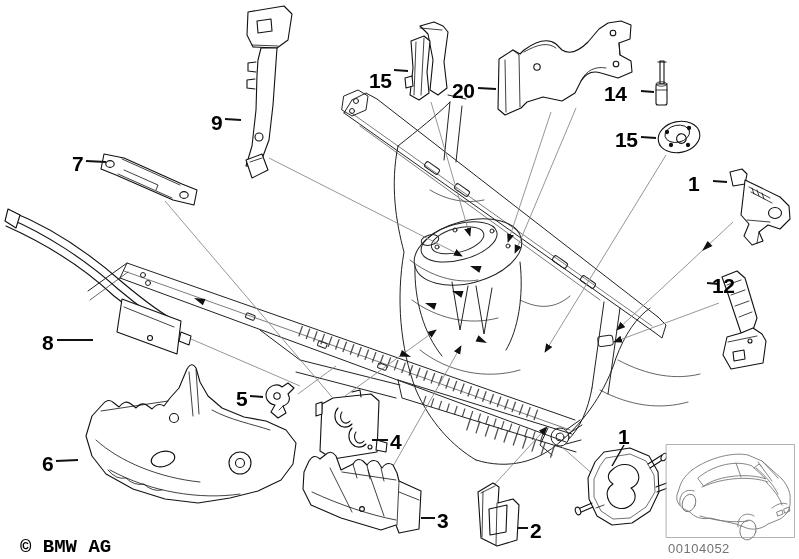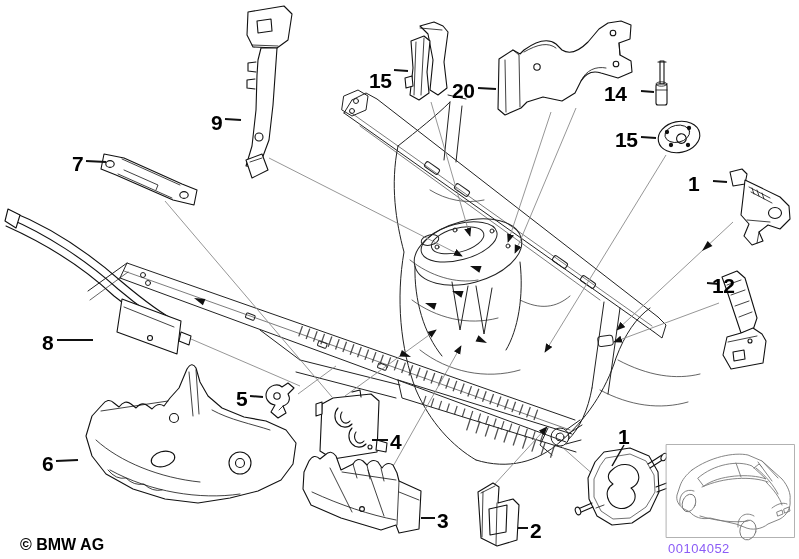--- a/index.html
+++ b/index.html
@@ -1,22 +1,22 @@
 <!DOCTYPE html>
 <html><head>
 <meta charset="utf-8">
 <style>
   html,body{margin:0;padding:0;background:#fff;}
   .stage{position:relative;width:799px;height:559px;background:#fff;overflow:hidden;
          font-family:"Liberation Sans", sans-serif;}
   .stage svg{position:absolute;left:0;top:0;}
   .callout{position:absolute;font-weight:bold;font-size:21px;line-height:1;color:#000;
            letter-spacing:-0.5px;cursor:pointer;}
-  .copyright{position:absolute;left:20px;top:536px;font-size:16px;font-weight:600;color:#000;}
-  .imgnum{position:absolute;left:668px;top:541px;font-size:13px;color:#8b5cf6;letter-spacing:0.5px;}
+  .copyright{position:absolute;left:20px;top:536px;font-size:19px;font-weight:600;color:#000;font-family:Liberation Mono, monospace;}
+  .imgnum{position:absolute;left:668px;top:541px;font-size:13px;color:#737373;letter-spacing:0.5px;}
 </style>
 </head>
 <body>
 
 <div class="stage">
 
 <svg width="799" height="559" viewBox="0 0 799 559">
   <defs>
     <marker id="arr" markerWidth="12" markerHeight="10" refX="9" refY="4" orient="auto">
       <path d="M0,0 L10,4 L0,8 Z" fill="#111"></path>

